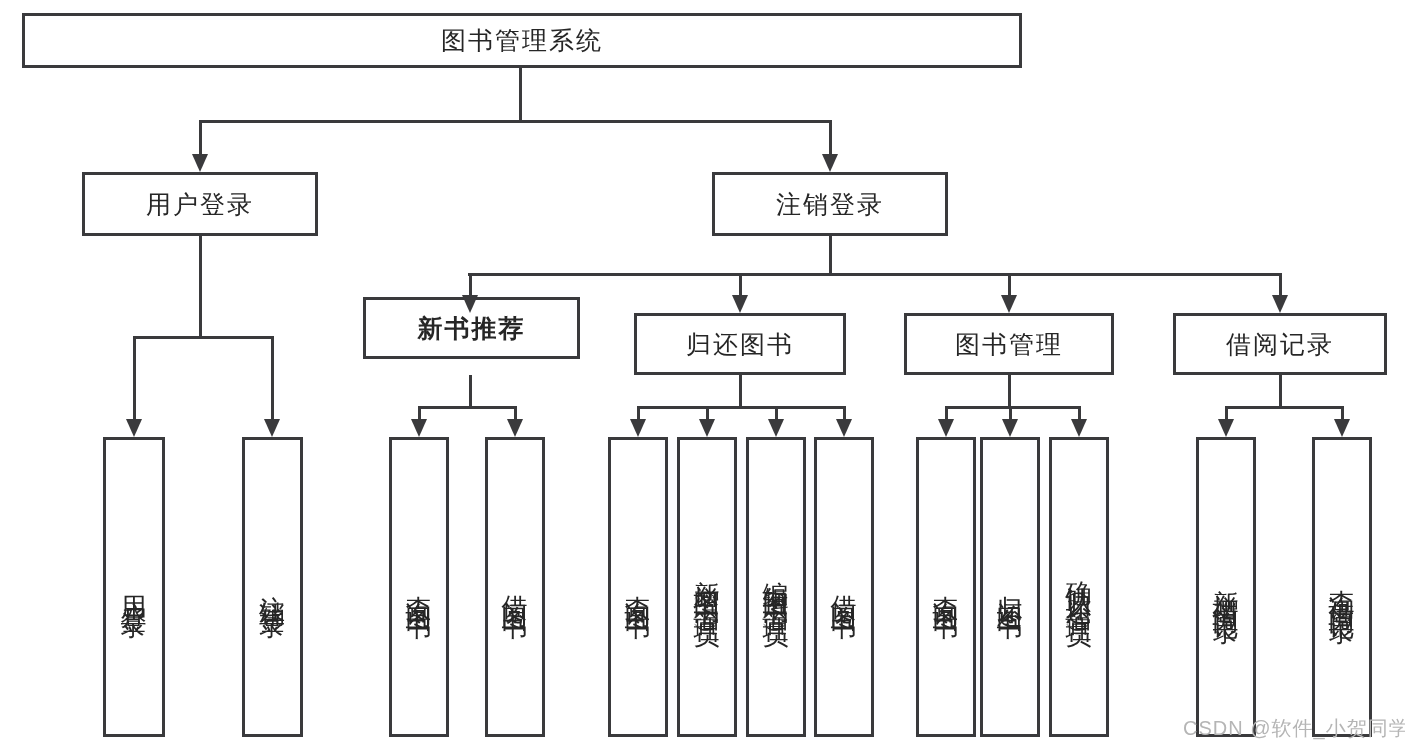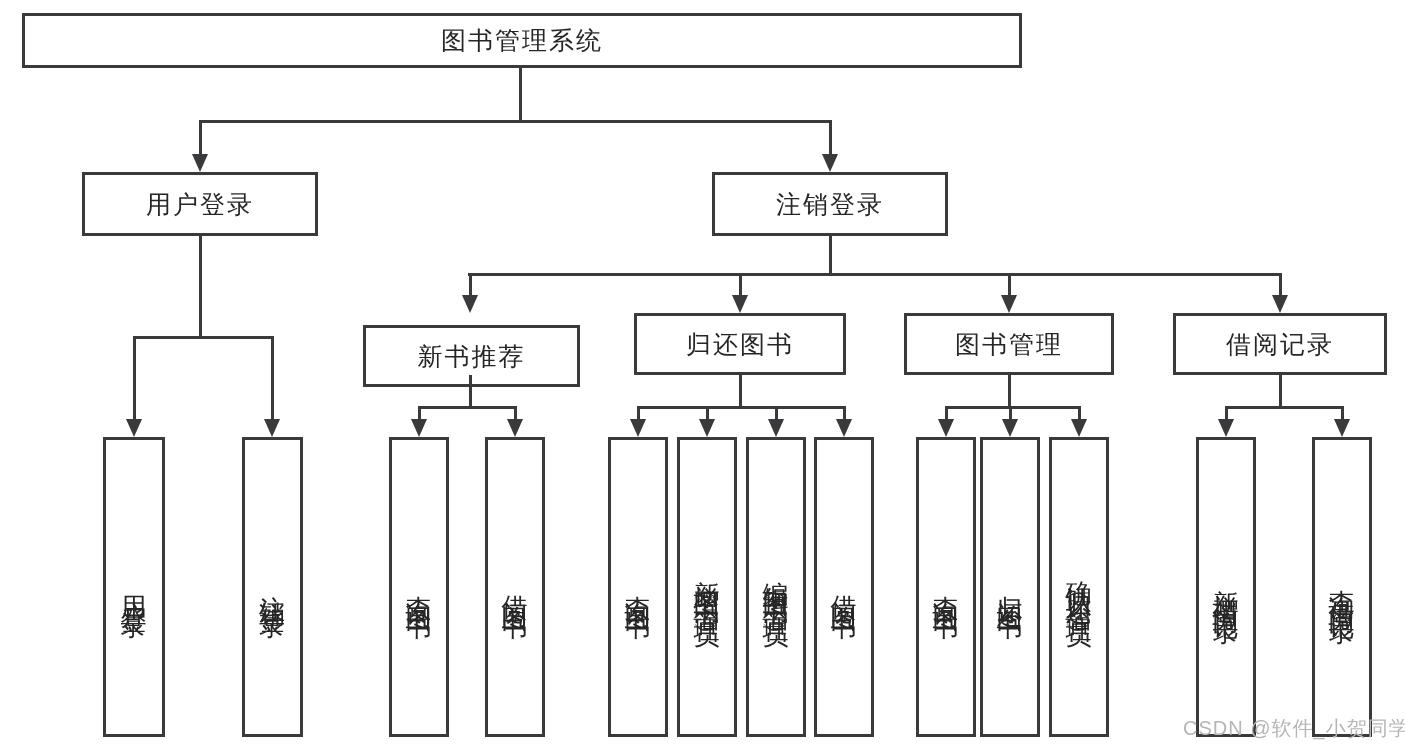--- a/index.html
+++ b/index.html
@@ -63,21 +63,21 @@
   </div>
 
   <div class="hbox" style="left:82px;top:172px;width:236px;height:64px;">
     <span>用户登录</span>
   </div>
 
   <div class="hbox" style="left:712px;top:172px;width:236px;height:64px;">
     <span>注销登录</span>
   </div>
 
-  <div class="hbox" style="left:363px;top:325px;width:217px;height:62px;">
+  <div class="hbox" style="left:363px;top:297px;width:217px;height:62px;font-weight:bold;">
     <span>新书推荐</span>
   </div>
 
   <div class="hbox" style="left:634px;top:313px;width:212px;height:62px;">
     <span>归还图书</span>
   </div>
 
   <div class="hbox" style="left:904px;top:313px;width:210px;height:62px;">
     <span>图书管理</span>
   </div>

